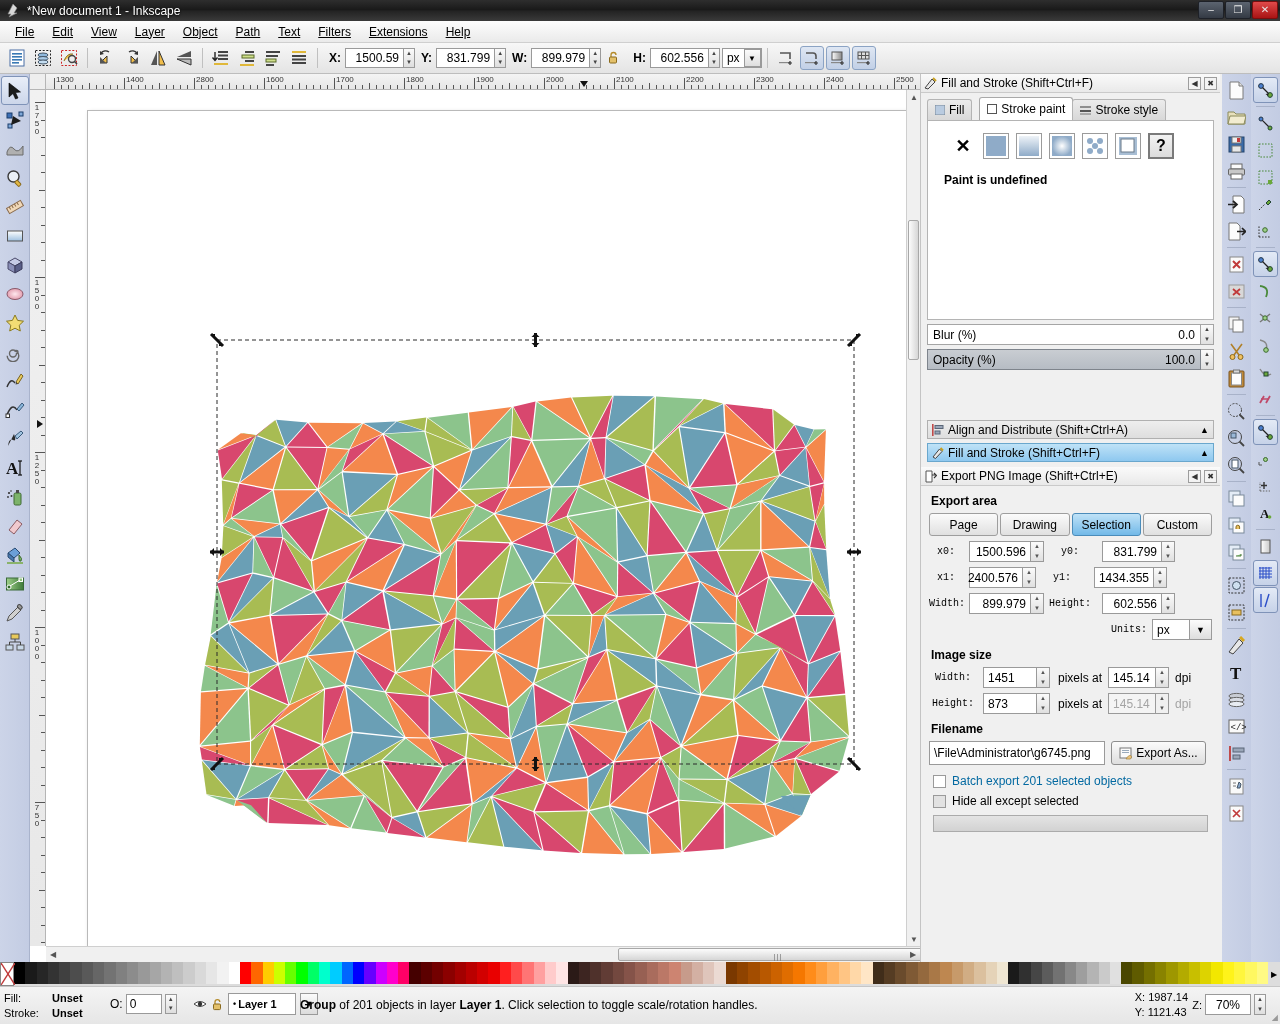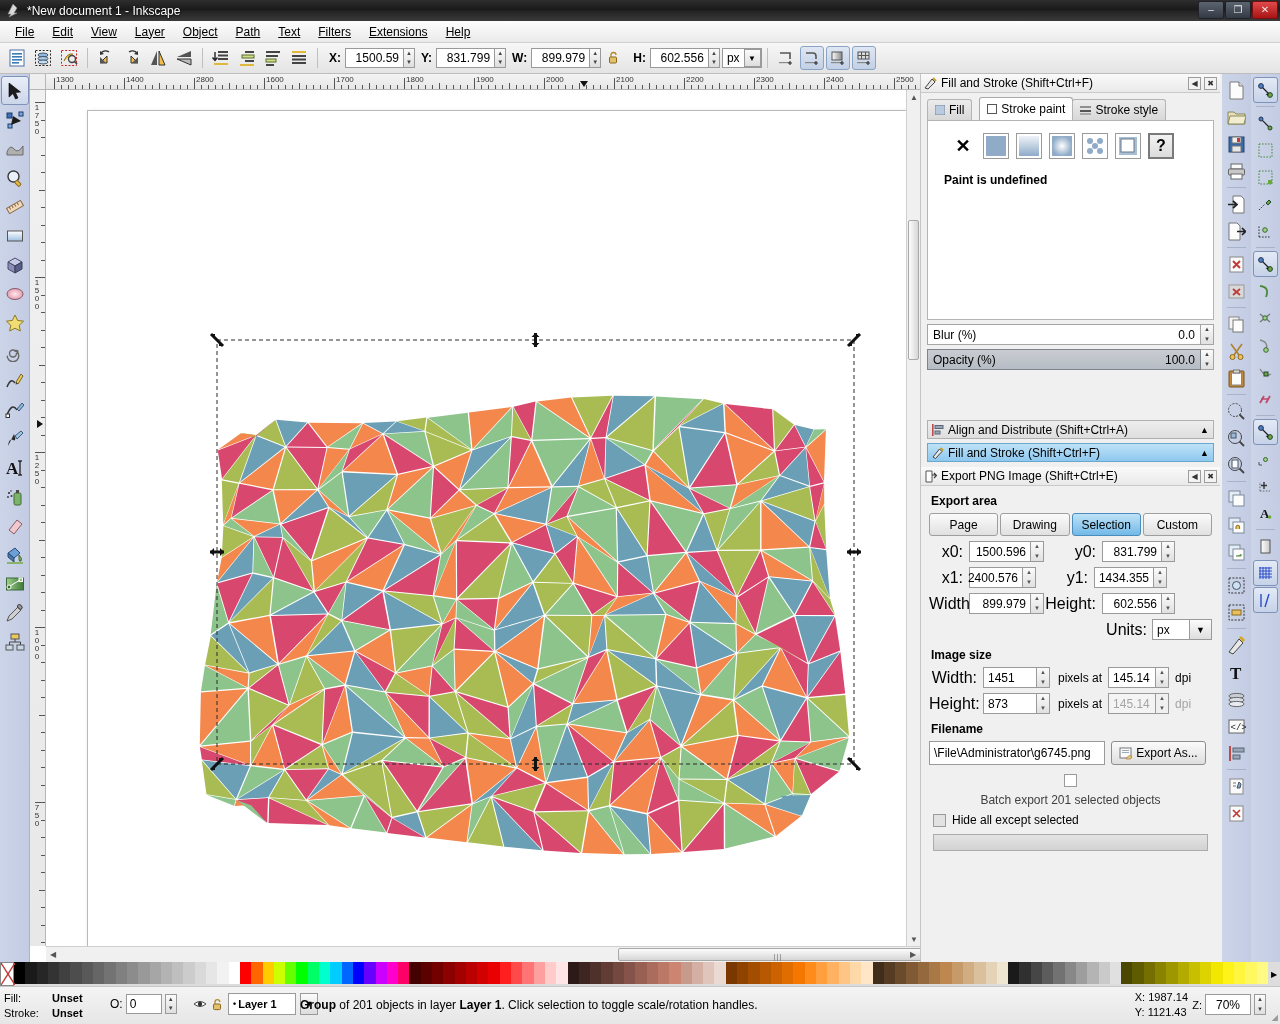--- a/index.html
+++ b/index.html
@@ -232,40 +232,40 @@
     flex: 1; height: 23px;
     background: linear-gradient(to bottom,#fbfbfb,#e0e0e0);
     border: 1px solid #9e9e9e; border-radius: 3px;
     font-size: 12px; display: flex; align-items: center; justify-content: center;
   }
   .pbtn.active {
     background: linear-gradient(to bottom,#bfe2f7,#72b9e8);
     border-color: #4b8cba;
   }
   .fieldrow { display: flex; align-items: center; margin: 5px 0 0 0; padding: 0 8px; }
-  .flabel { font-size: 16px; text-align: right; }
+  .flabel { font-size: 10px; text-align: center; font-family: Liberation Mono, monospace; }
   .field {
     height: 21px; border: 1px solid #9a9a9a; background: #fff;
     display: flex; align-items: center; justify-content: flex-end;
     padding: 0 4px; font-size: 12px;
   }
   .field.disabled { color: #a4a4a4; background: #f4f4f4; }
   .fspin {
     width: 13px; height: 21px; border: 1px solid #9a9a9a; border-left: none;
     background: linear-gradient(to bottom,#fbfbfb,#e0e0e0);
     display: flex; flex-direction: column;
   }
   .fspin.disabled { background: #f0f0f0; }
   .fspin span { flex: 1; font-size: 6px; line-height: 9px; text-align: center; color: #555; }
   .cbrow { display: flex; align-items: center; gap: 6px; padding: 3px 12px; font-size: 12px; }
   .cbox {
     width: 13px; height: 13px; border: 1px solid #9a9a9a; background: #fff;
   }
   .cbox.grey { background: #e2e2e2; }
-  .cbrow.disabled { color: #404040; flex-direction: column; }
+  .cbrow.disabled { color: #0369a1; }
   .progbar {
     margin: 4px 12px 0 12px; height: 17px;
     background: linear-gradient(to bottom,#e4e4e4,#d2d2d2);
     border: 1px solid #ababab;
   }
   .exportbtn {
     width: 82px; height: 27px;
     background: linear-gradient(to bottom,#fbfbfb,#dedede);
     border: 1px solid #8e8e8e; border-radius: 3px;
     display: flex; align-items: center; justify-content: center; gap: 3px;

